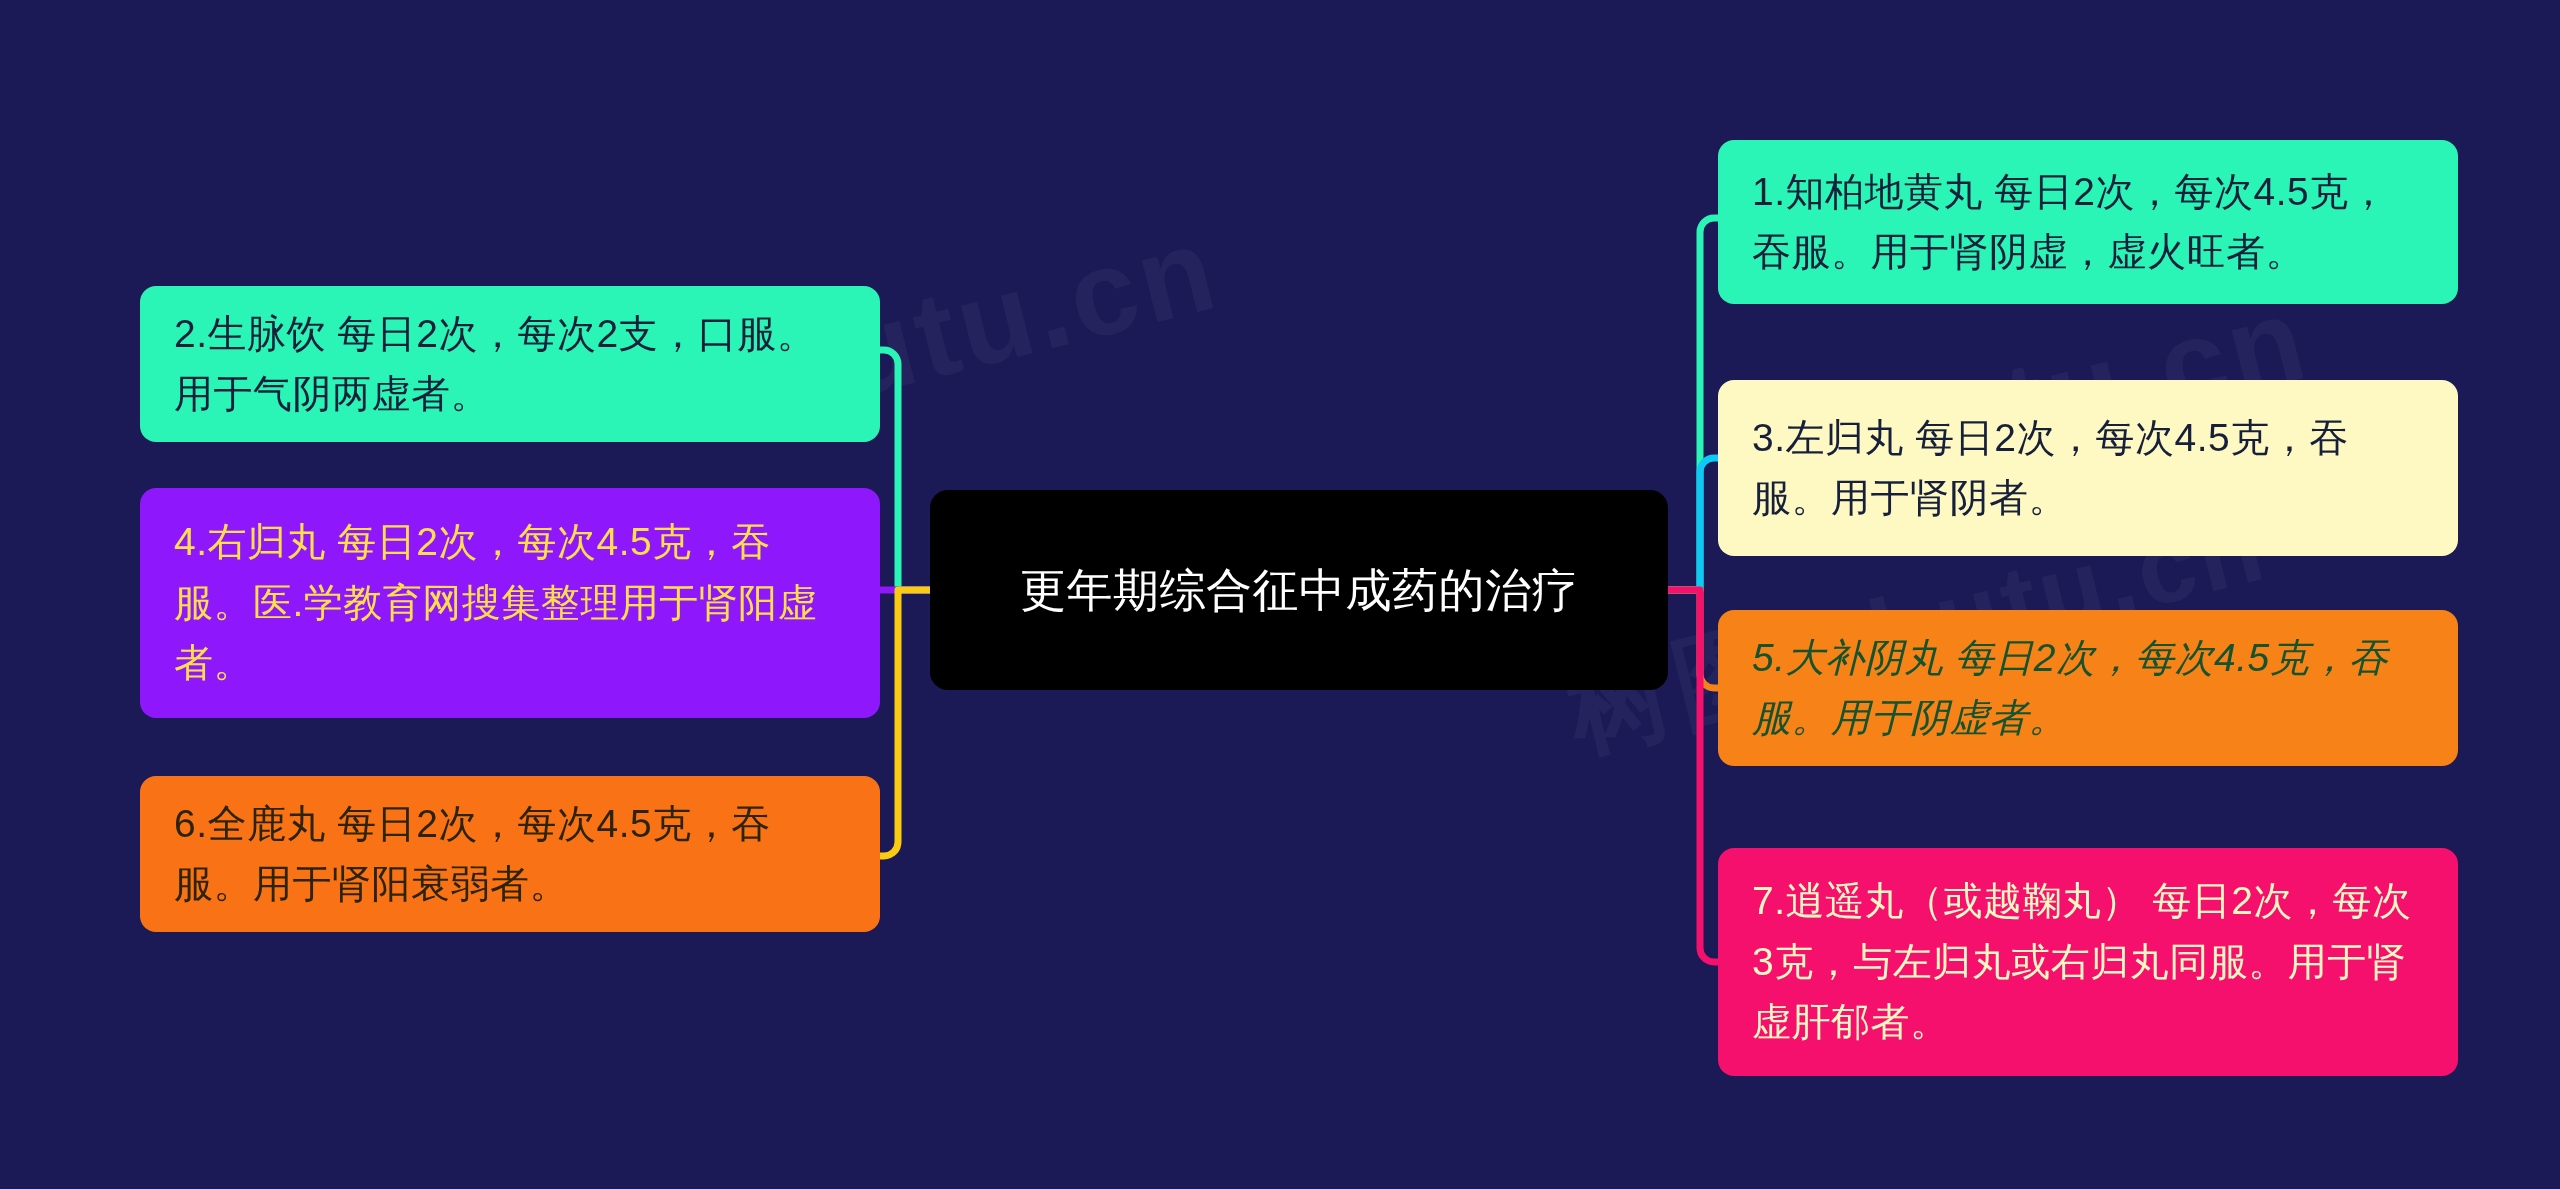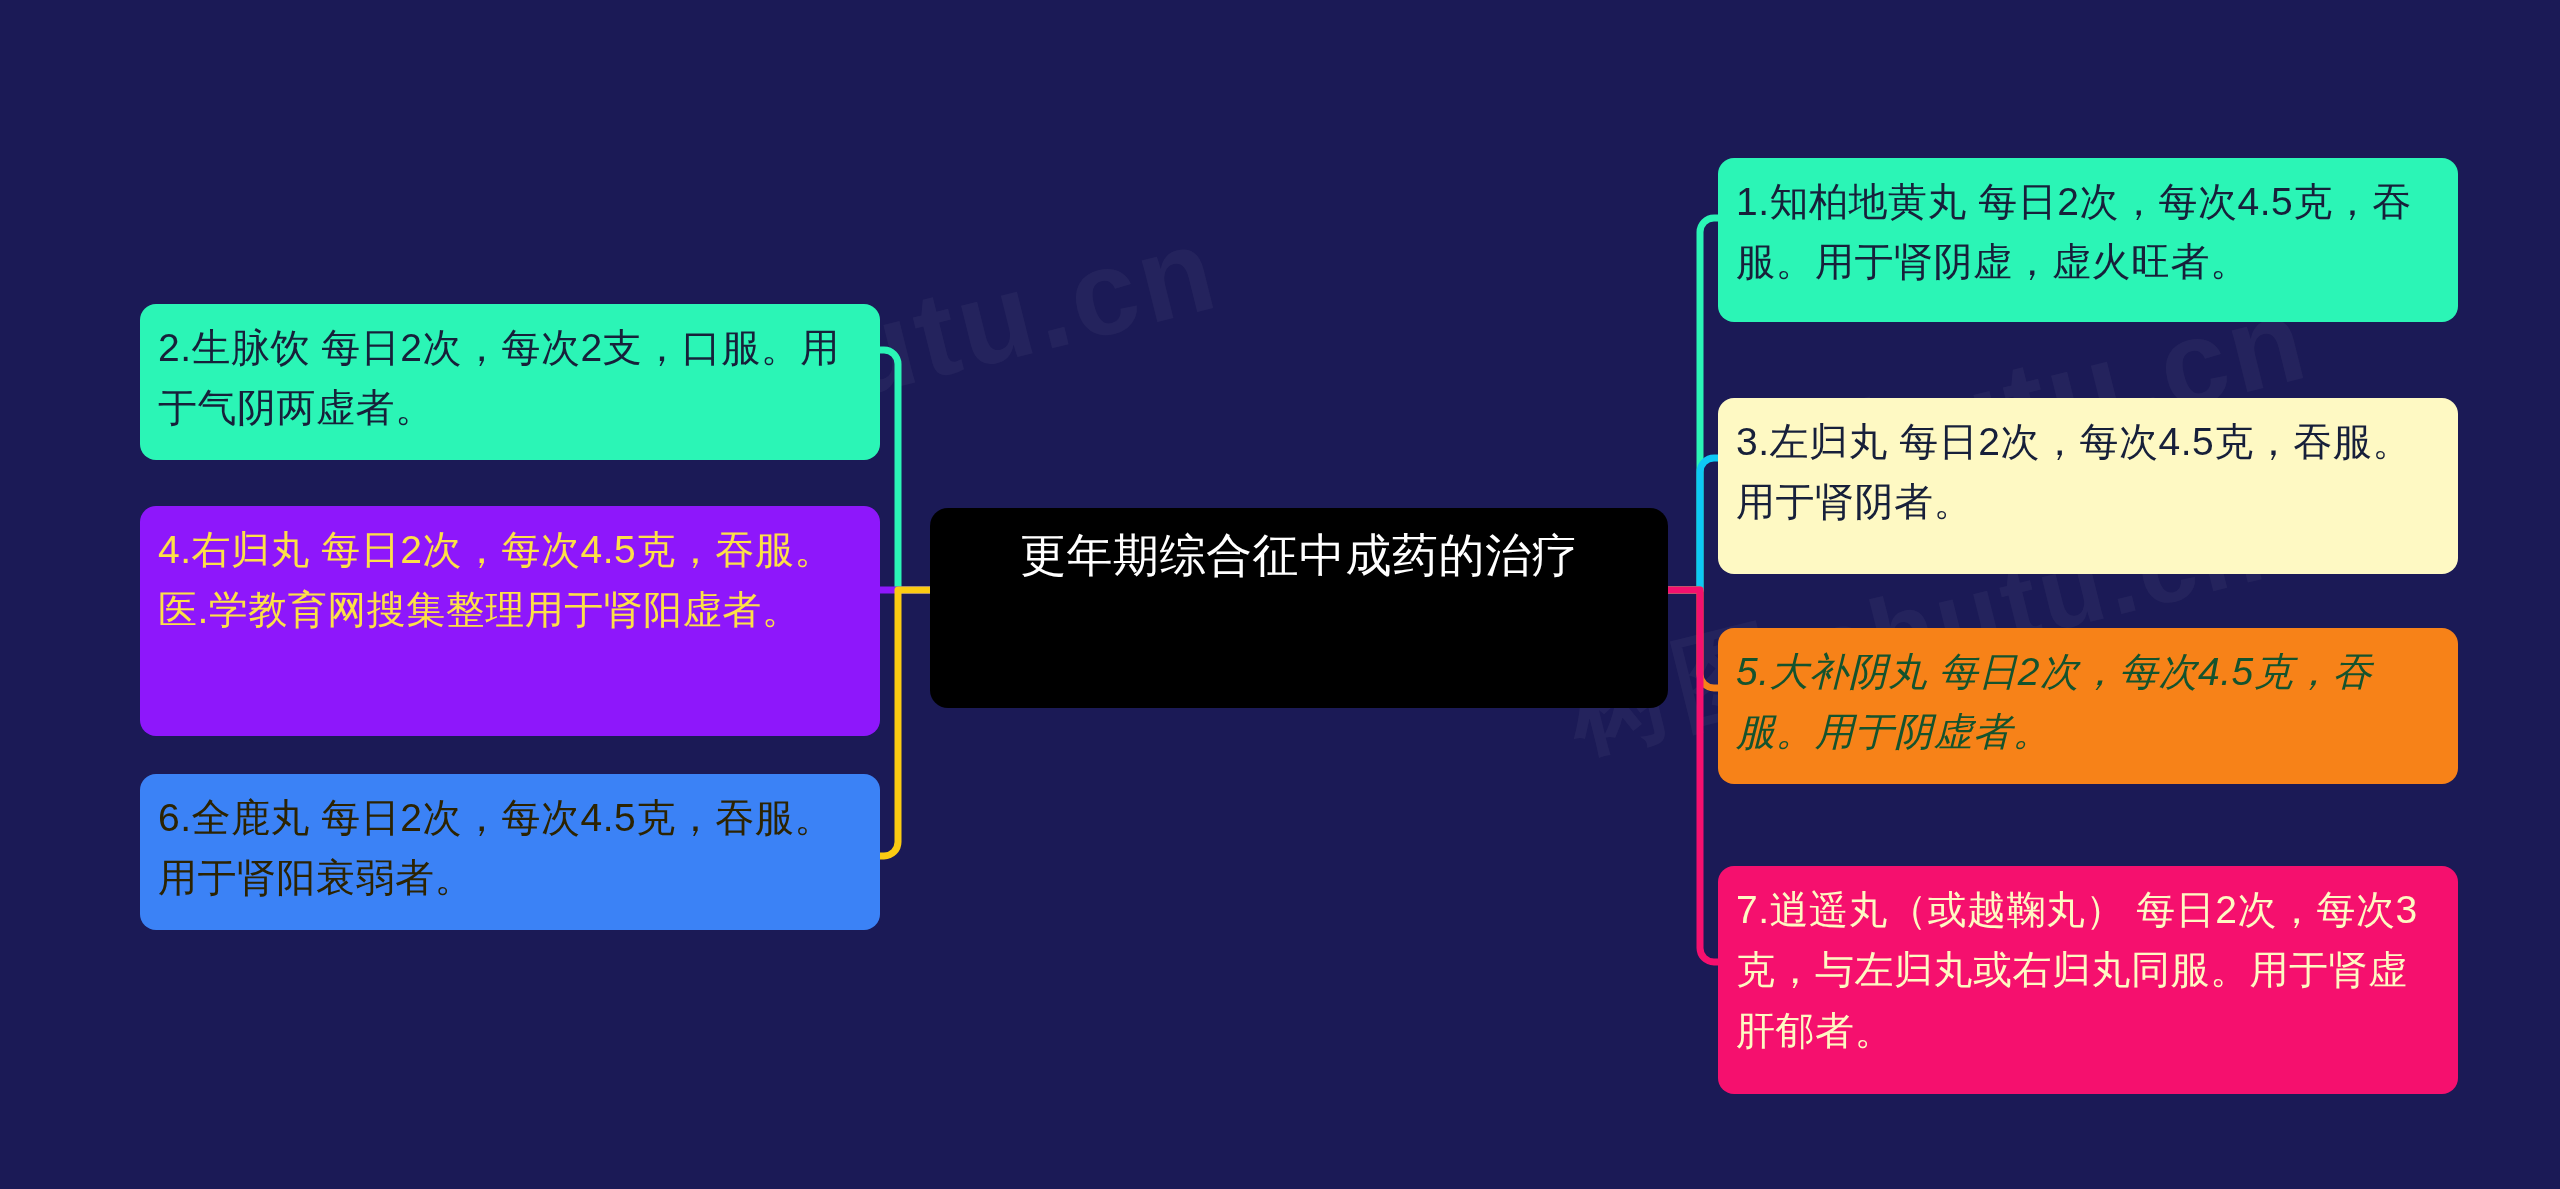--- a/index.html
+++ b/index.html
@@ -33,47 +33,47 @@
   
   #links{position:absolute;left:0;top:0;width:2560px;height:1189px;z-index:1;}
   #links path{fill:none;stroke-linecap:round;stroke-linejoin:round;}
 
   
   .node{
     position:absolute;
     box-sizing:border-box;
     border-radius:16px;
     display:flex;
+    align-items:center;
     z-index:2;
-    padding:14px 18px;
+    padding:14px 34px;
     line-height:1.55;
     font-size:39px;
     letter-spacing:0.5px;
-    margin-top:18px;
   }
   .node .txt{display:block;width:100%;}
 
   #root{
     left:930px;top:490px;width:738px;height:200px;
     background:#000000;
     color:#ffffff;
     justify-content:center;
     text-align:center;
     font-size:46px;
     border-radius:18px;
     line-height:1.45;
   }
 
   .leaf{width:740px;}
   #n1{left:1718px;top:140px;height:164px;background:#2bf5b6;color:#17203a;}
   #n2{left:140px;top:286px;height:156px;background:#2bf5b6;color:#17203a;}
   #n3{left:1718px;top:380px;height:176px;background:#fef9c3;color:#17203a;}
   #n4{left:140px;top:488px;height:230px;background:#8e17fb;color:#fde047;}
   #n5{left:1718px;top:610px;height:156px;background:#f78218;color:#14532d;font-style:italic;}
-  #n6{left:140px;top:756px;height:156px;background:#3b82f6;color:#2c2302;}
+  #n6{left:140px;top:776px;height:156px;background:#f97316;color:#2c2302;}
   #n7{left:1718px;top:848px;height:228px;background:#f5106e;color:#fef9c3;}
 </style>
 </head>
 <body>
 
 <div id="canvas">
 
   <div class="watermark wm-a">shutu.cn</div>
   <div class="watermark wm-b">shutu.cn</div>
   <div class="watermark wm-c">树图 shutu.cn</div>

